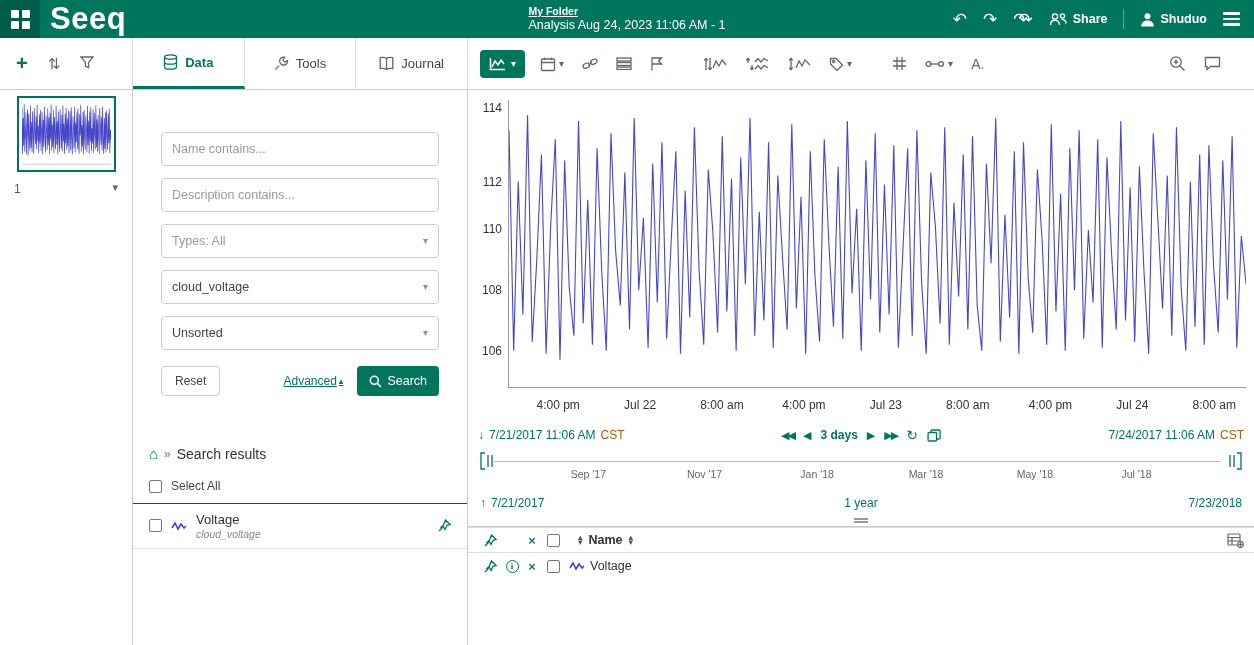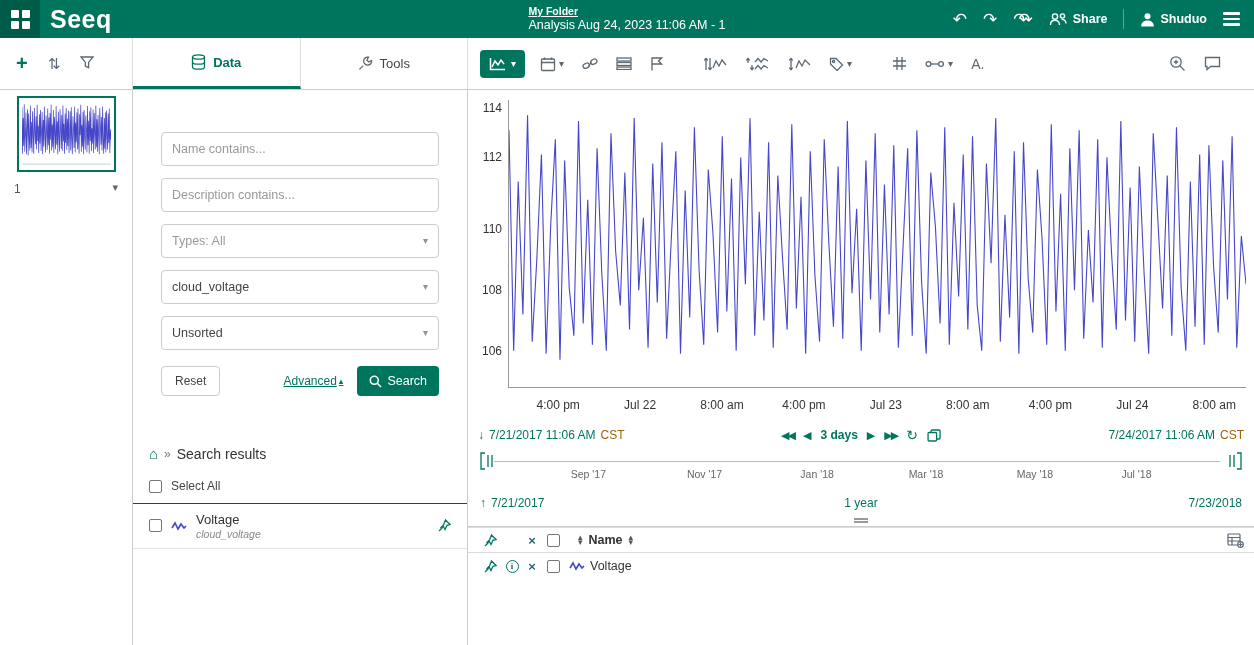--- a/index.html
+++ b/index.html
@@ -4,21 +4,21 @@
 <style>
   * { box-sizing: border-box; margin: 0; padding: 0; }
   html,body { width:1254px; height:645px; overflow:hidden; }
   body { font-family:"Liberation Sans","DejaVu Sans",sans-serif; font-size:12px; color:#444; background:#fff; }
 
   
   .topbar { height:38px; background:#00755E; display:flex; align-items:center; position:relative; color:#fff; }
   .apps-btn { width:40px; height:38px; background:#005C49; display:flex; align-items:center; justify-content:center; cursor:pointer; }
   .apps-grid { display:grid; grid-template-columns:8px 8px; grid-template-rows:8px 8px; gap:3px; }
   .apps-grid span { background:#fff; border-radius:1px; }
-  .logo { font-size:25px; font-weight:bold; letter-spacing:.5px; margin-left:10px; }
+  .logo { font-size:31px; font-weight:bold; letter-spacing:.5px; margin-left:10px; }
   .topbar-center { position:absolute; left:50%; transform:translateX(-50%); line-height:1.25; }
   .breadcrumb { font-size:10.5px; font-weight:bold; text-decoration:underline; cursor:pointer; }
   .doc-title { font-size:12.5px; }
   .topbar-right { margin-left:auto; display:flex; align-items:center; gap:16px; padding-right:14px; font-size:17px; }
   .tb-ic { cursor:pointer; line-height:1; }
   .overlap-ic span:last-child { margin-left:-9px; }
   .share-group, .user-group { display:flex; align-items:center; gap:5px; font-size:12.5px; font-weight:bold; cursor:pointer; }
   .vsep { width:1px; height:20px; background:rgba(255,255,255,.35); }
   .burger { display:flex; flex-direction:column; gap:3px; cursor:pointer; }
   .burger span { width:17px; height:2.5px; background:#fff; border-radius:1px; }
@@ -195,20 +195,27 @@
       </svg>
       <span>Data</span>
     </div>
     <div class="tab">
       <svg width="15" height="15" viewBox="0 0 15 15">
         <path d="M10.5 1.2 A4 4 0 1 0 13.6 4.6 L10.8 6 L8.9 4.1 L10.5 1.2 Z"></path>
           <path d="M5.2 9.6 L1.4 13.4"></path>
       </svg>
       <span>Tools</span>
     </div>
+    <div class="tab">
+      <svg width="15" height="15" viewBox="0 0 15 15">
+        <path d="M7.5 2.5 C6 1.3 3.5 1.1 1.2 1.6 V12.6 C3.5 12.1 6 12.3 7.5 13.5 C9 12.3 11.5 12.1 13.8 12.6 V1.6 C11.5 1.1 9 1.3 7.5 2.5 Z"></path>
+          <path d="M7.5 2.5 V13.5"></path>
+      </svg>
+      <span>Journal</span>
+    </div>
   </div>
   <div class="chart-toolbar">
     <div class="view-btn">
       <svg width="17" height="14" viewBox="0 0 17 14">
         <path d="M1.5 1 V12.5 H16"></path>
           <polyline points="3,10 6,4 9,8 12,3 15,7"></polyline>
       </svg>
       <span class="caret">▾</span>
     </div>
     <div class="icon-btn">
@@ -366,21 +373,21 @@
             <path d="M4.5 8.5 L1 12"></path>
           </svg>
       </span>
     </div>
   </div>
 
   <div class="main">
 
     <div class="chart-wrap">
       <span class="ylab" style="top:11px">114</span>
-      <span class="ylab" style="top:60px">112</span>
+      <span class="ylab" style="top:85px">112</span>
       <span class="ylab" style="top:132px">110</span>
       <span class="ylab" style="top:193px">108</span>
       <span class="ylab" style="top:254px">106</span>
       <div class="plot">
         <svg viewBox="0 0 743 288" preserveAspectRatio="none">
           <polyline id="main-line" fill="none" stroke-width="1.1" points="0.0,30.3 4.7,251.6 9.3,81.9 14.0,215.2 18.7,15.2 23.4,242.5 28.0,160.7 32.7,54.6 37.4,254.7 42.1,124.3 46.7,39.4 51.4,260.7 56.1,60.6 60.7,188.0 65.4,236.5 70.1,21.2 74.8,224.3 79.4,100.0 84.1,245.6 88.8,48.5 93.5,172.8 98.1,251.6 102.8,33.3 107.5,151.6 112.2,206.1 116.8,72.8 121.5,230.4 126.2,18.2 130.8,191.0 135.5,118.2 140.2,248.6 144.9,63.7 149.5,203.1 154.2,42.4 158.9,239.5 163.6,139.5 168.2,51.5 172.9,254.7 177.6,90.9 182.2,218.3 186.9,27.3 191.6,169.8 196.3,245.6 200.9,69.7 205.6,133.4 210.3,233.4 215.0,36.4 219.6,212.2 224.3,78.8 229.0,251.6 233.6,57.6 238.3,184.9 243.0,18.2 247.7,236.5 252.3,112.2 257.0,221.3 261.7,42.4 266.4,248.6 271.0,75.8 275.7,157.6 280.4,230.4 285.1,24.3 289.7,209.2 294.4,97.0 299.1,254.7 303.7,51.5 308.4,175.8 313.1,242.5 317.8,39.4 322.4,142.5 327.1,227.4 331.8,66.7 336.5,239.5 341.1,21.2 345.8,194.0 350.5,109.1 355.1,251.6 359.8,60.6 364.5,200.1 369.2,33.3 373.8,233.4 378.5,84.9 383.2,215.2 387.9,45.5 392.5,248.6 397.2,148.5 401.9,48.5 406.5,236.5 411.2,30.3 415.9,181.9 420.6,254.7 425.2,72.8 429.9,127.3 434.6,224.3 439.3,27.3 443.9,245.6 448.6,103.1 453.3,197.1 457.9,54.6 462.6,230.4 467.3,36.4 472.0,206.1 476.6,251.6 481.3,63.7 486.0,163.7 490.7,18.2 495.3,242.5 500.0,115.2 504.7,218.3 509.4,51.5 514.0,254.7 518.7,42.4 523.4,178.9 528.0,233.4 532.7,69.7 537.4,139.5 542.1,245.6 546.7,24.3 551.4,212.2 556.1,94.0 560.8,251.6 565.4,48.5 570.1,191.0 574.8,30.3 579.4,239.5 584.1,130.4 588.8,203.1 593.5,39.4 598.1,248.6 602.8,57.6 607.5,154.6 612.2,230.4 616.8,21.2 621.5,221.3 626.2,87.9 630.8,242.5 635.5,66.7 640.2,172.8 644.9,254.7 649.5,33.3 654.2,121.3 658.9,209.2 663.6,75.8 668.2,236.5 672.9,27.3 677.6,188.0 682.3,251.6 686.9,81.9 691.6,227.4 696.3,54.6 700.9,245.6 705.6,45.5 710.3,166.7 715.0,233.4 719.6,60.6 724.3,200.1 729.0,36.4 733.7,248.6 738.3,136.4 743.0,184.9" stroke="#4646c8"></polyline>
         </svg>
       </div>
       <div class="xlabels">
         <span style="left:6.8%">4:00 pm</span>

